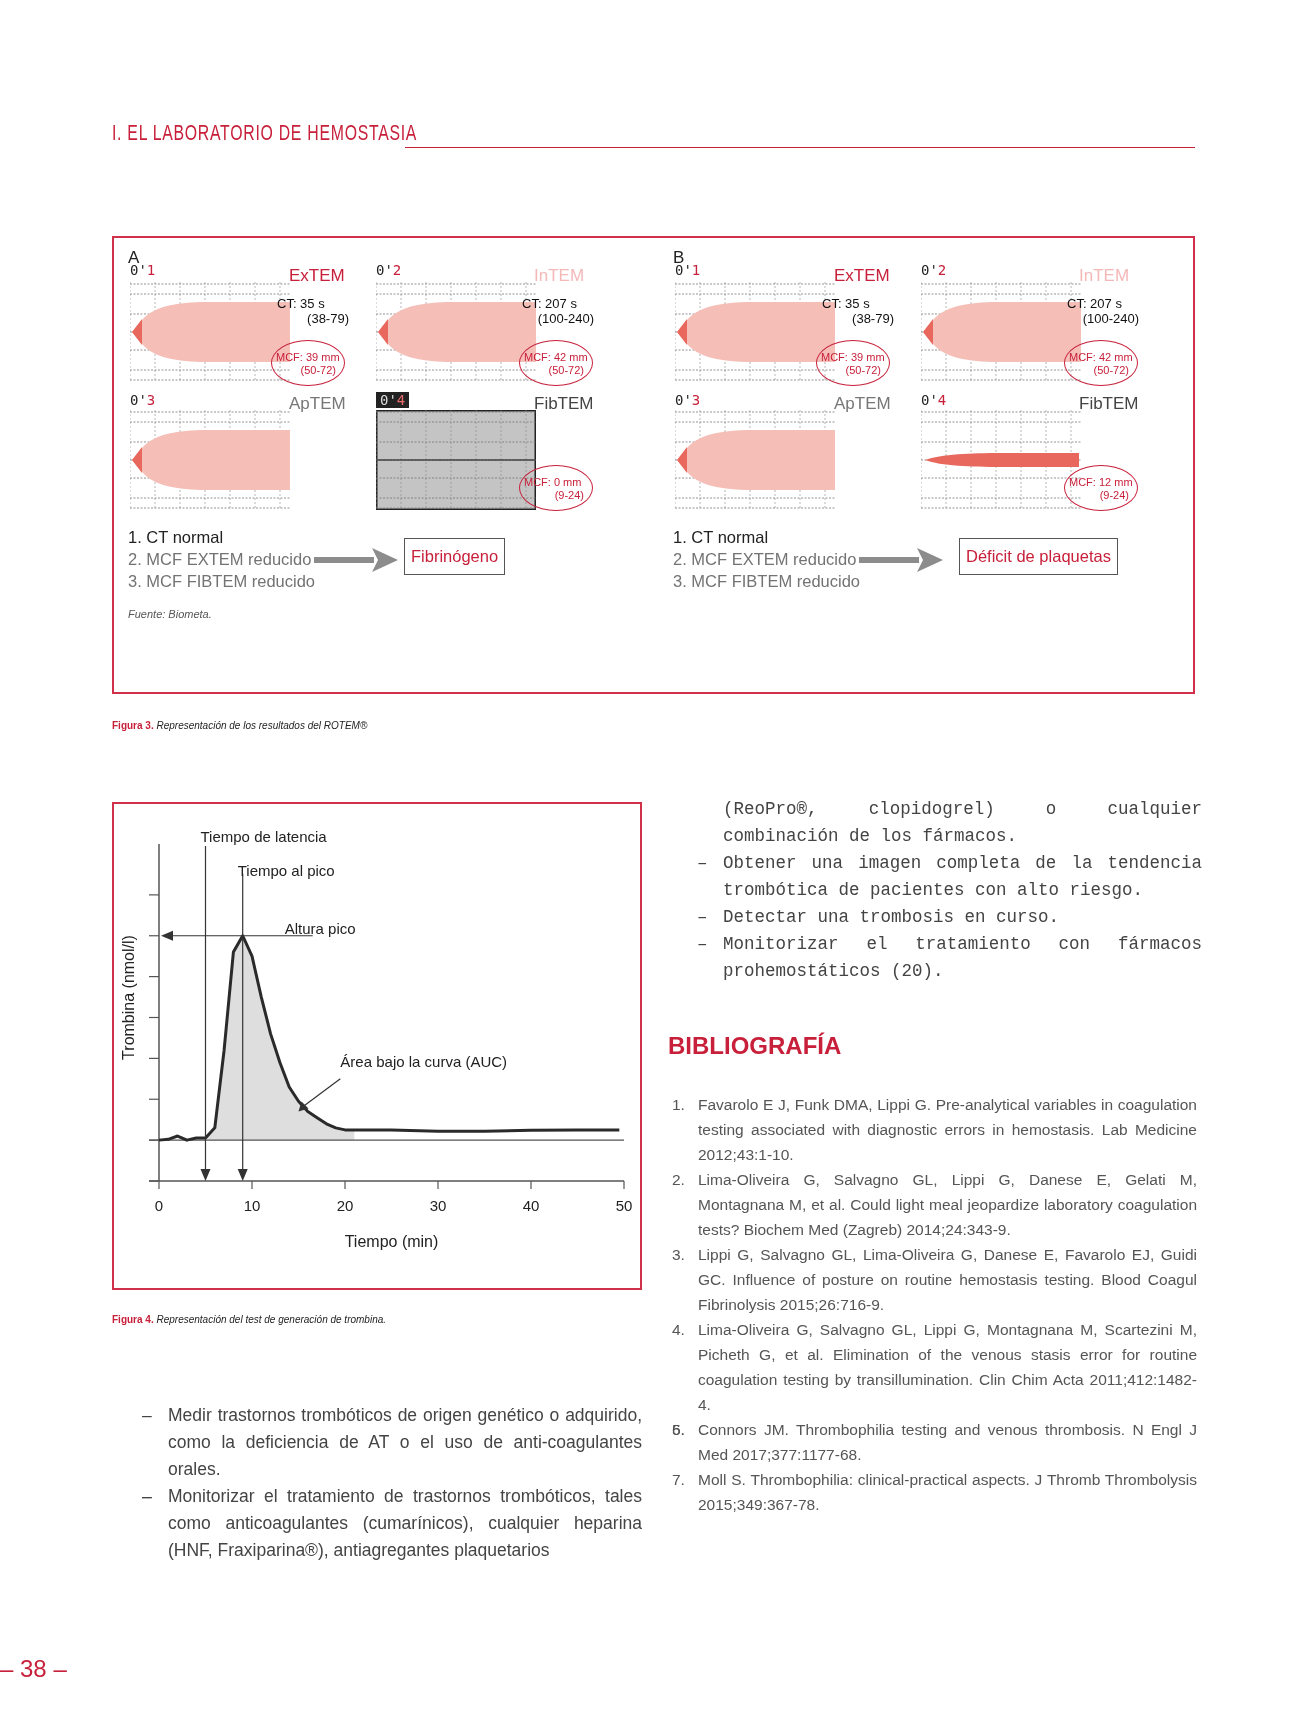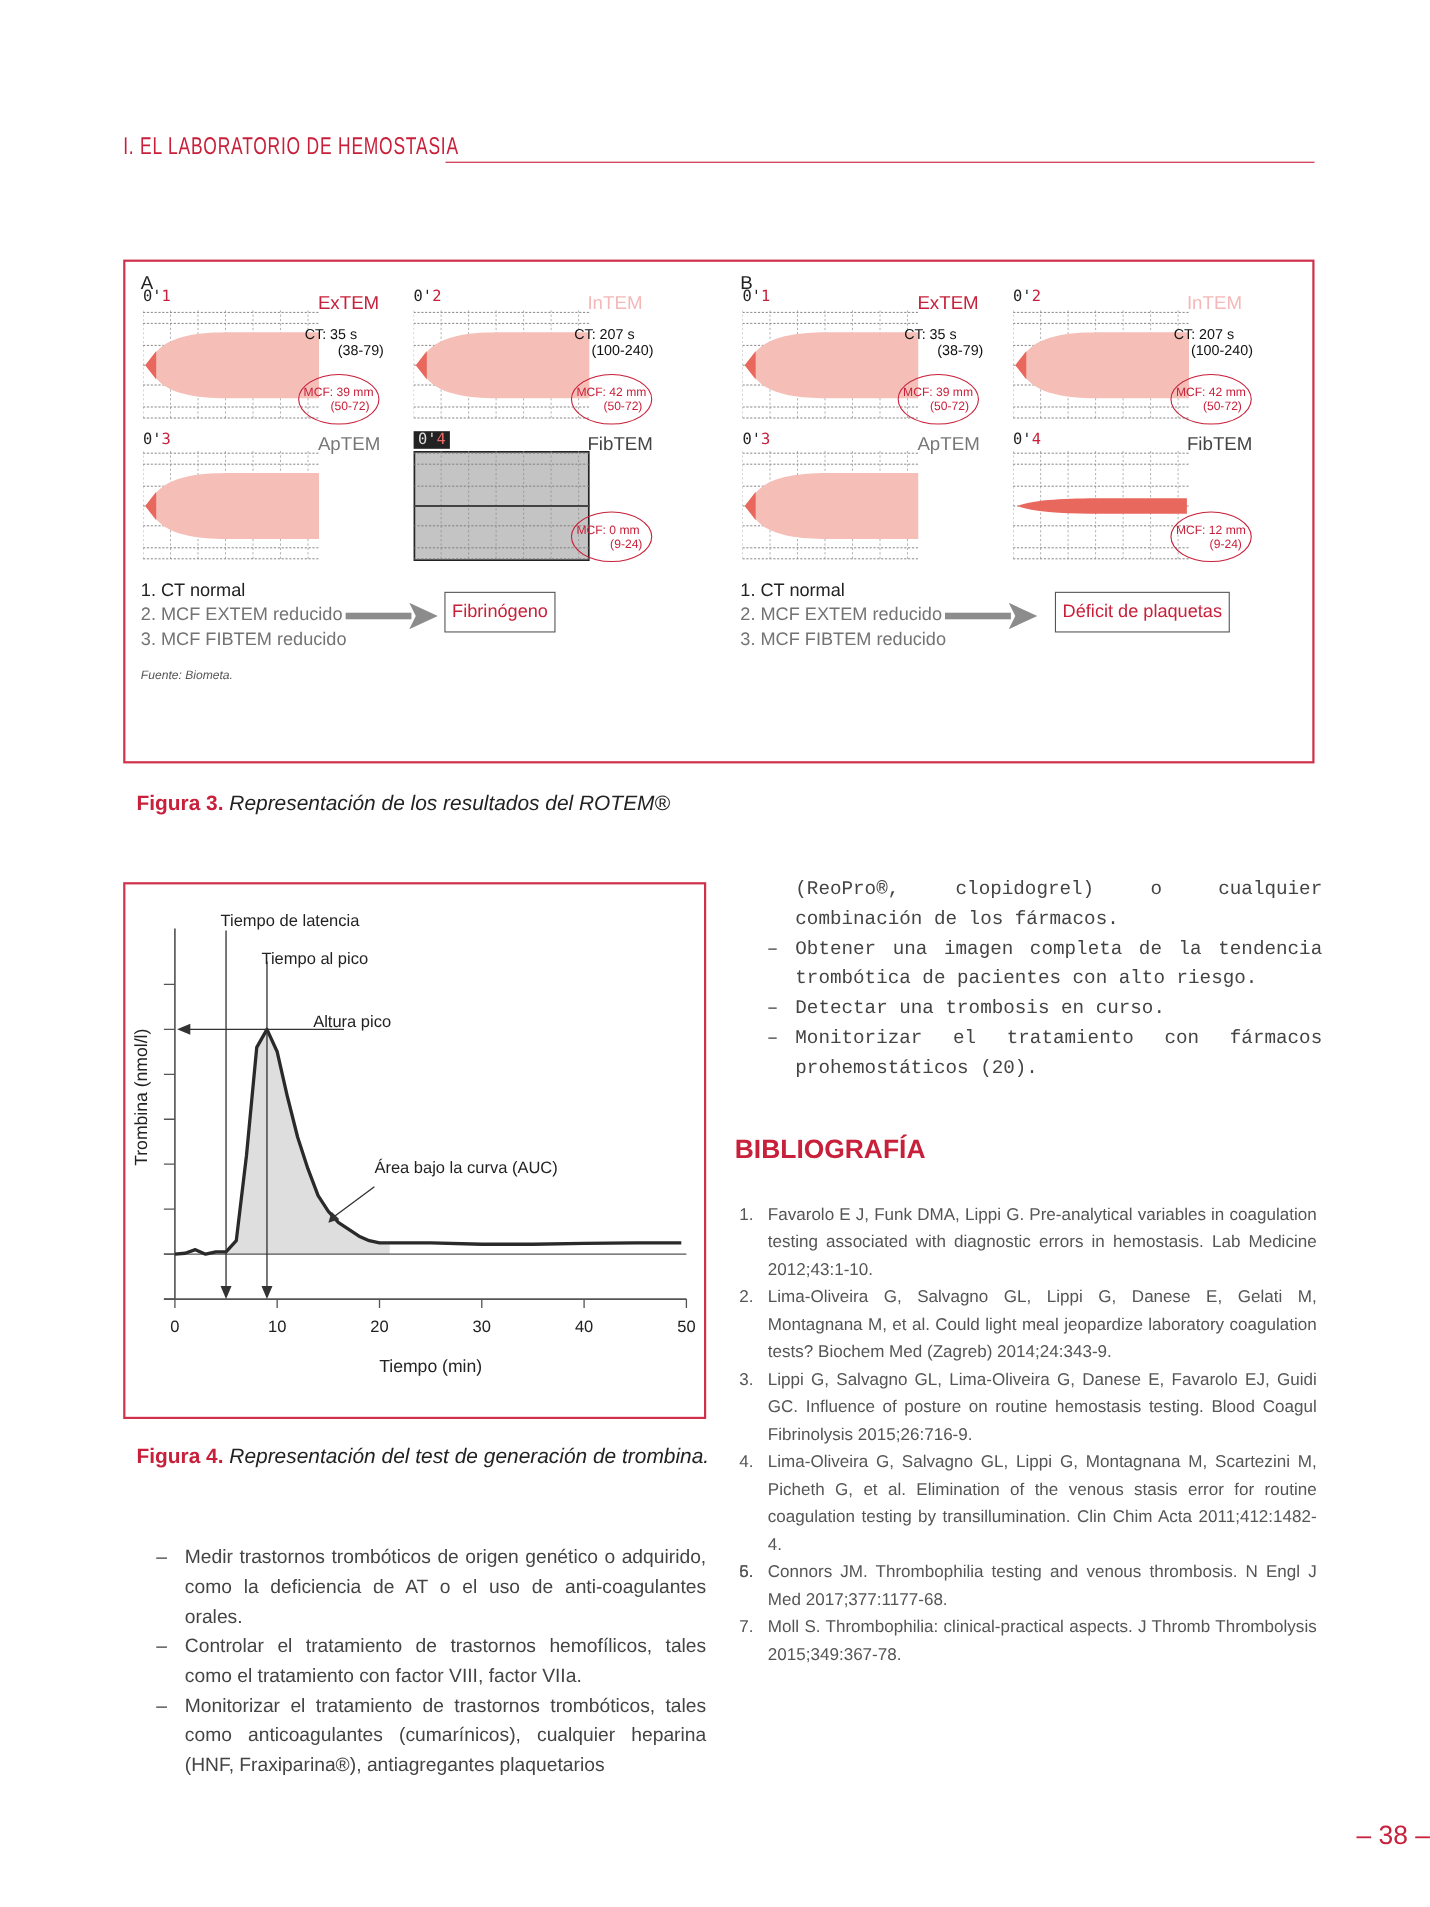--- a/index.html
+++ b/index.html
@@ -30,37 +30,37 @@
          font-size:11px; color:#c8203a; line-height:13px; padding:10px 0 0 4px; }
   .mcf .range { display:block; text-align:right; padding-right:8px; }
   .tracer { width:160px; height:100px; }
   .tracer svg { width:100%; height:100%; }
   .diag-line { font-size:16.5px; line-height:23px; }
   .diag-line.black { color:#222; }
   .diag-line.red { color:#737373; }
   .result-box { border:1px solid #555; font-size:16.5px; color:#c8203a; padding:8px 6px; white-space:nowrap; }
   .source { font-size:11px; font-style:italic; color:#555; }
 
-  .caption { font-size:19px; color:#222;margin-left:12px; }
+  .caption { font-size:10px; color:#222; }
   .caption .lbl { color:#c8203a; font-weight:bold; }
   .caption .txt { font-style:italic; }
 
   
   .fig4 { left:112px; top:802px; width:530px; height:488px; border:2px solid #d0304a; box-sizing:border-box; }
 
   
   .para { font-size:17.5px; line-height:27px; color:#444; text-align:justify; }
   .bullet { position:relative; padding-left:26px; }
   .bullet .dash { position:absolute; left:0; top:0; }
 
   .biblio-title { font-size:24px; font-weight:bold; color:#c8203a; }
   .ref { font-size:15.5px; line-height:25px; color:#555; text-align:justify; position:relative; padding-left:26px; }
   .ref .num { position:absolute; left:0; top:0; }
 
-  .page-num { left:0; width:1300px; top:1655px; text-align:right; font-size:24px; color:#c8203a;
+  .page-num { left:0; width:1300px; top:1655px; text-align:left; font-size:24px; color:#c8203a;
               font-family:"Liberation Sans Narrow","Liberation Sans", sans-serif; }
 </style>
 </head>
 <body>
 
 <div class="abs run-head">I. EL LABORATORIO DE HEMOSTASIA</div>
 <div class="abs run-rule"></div>
 
 <div class="abs fig3">
   <div id="fig3-panels">
@@ -309,21 +309,21 @@
       <polygon points="184.5,307.5125 187.5,297.5125 194.5,304.5125" fill="#333"></polygon>
     </svg>
 </div>
 <div class="abs caption" style="left:112px; top:1314px;">
   <span class="lbl">Figura 4.</span>
   <span class="txt">Representación del test de generación de trombina.</span>
 </div>
 
 <div class="abs" style="left:142px; top:1402px; width:500px;">
   <div class="para bullet"><span class="dash">–</span><span>Medir trastornos trombóticos de origen genético o adquirido, como la deficiencia de AT o el uso de anti-coagulantes orales.</span></div>
-  <div class="para bullet"><span class="dash">–</span><span>Controlar el tratamiento de trastornos hemofílicos, tales como el tratamiento con factor VIII, factor VIIa.</span></div>
+  <div class="para bullet"><span class="dash">–</span></div>
   <div class="para bullet"><span class="dash">–</span><span>Monitorizar el tratamiento de trastornos trombóticos, tales como anticoagulantes (cumarínicos), cualquier heparina (HNF, Fraxiparina®), antiagregantes plaquetarios</span></div>
 </div>
 
 <div class="abs" style="left:697px; top:796px; width:505px;font-family:Liberation Mono, monospace;">
   <div class="para" style="padding-left:26px;">(ReoPro®, clopidogrel) o cualquier combinación de los fármacos.</div>
   <div class="para bullet"><span class="dash">–</span><span>Obtener una imagen completa de la tendencia trombótica de pacientes con alto riesgo.</span></div>
   <div class="para bullet"><span class="dash">–</span><span>Detectar una trombosis en curso.</span></div>
   <div class="para bullet"><span class="dash">–</span><span>Monitorizar el tratamiento con fármacos prohemostáticos (20).</span></div>
 </div>
 

